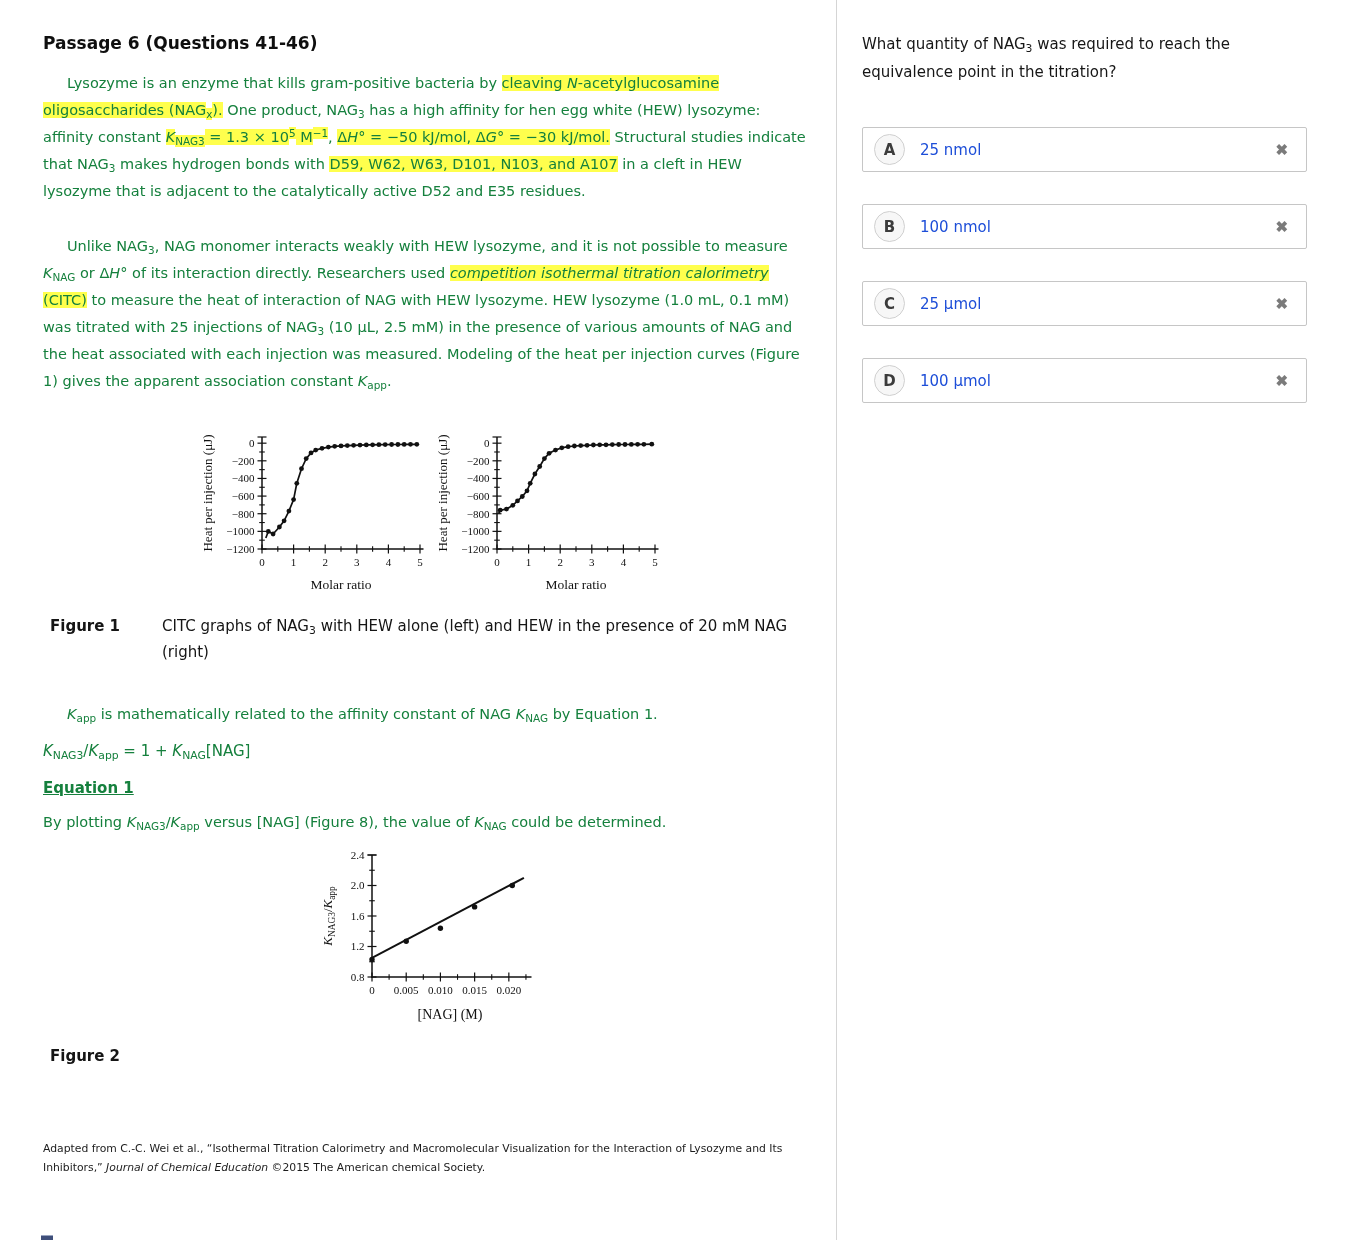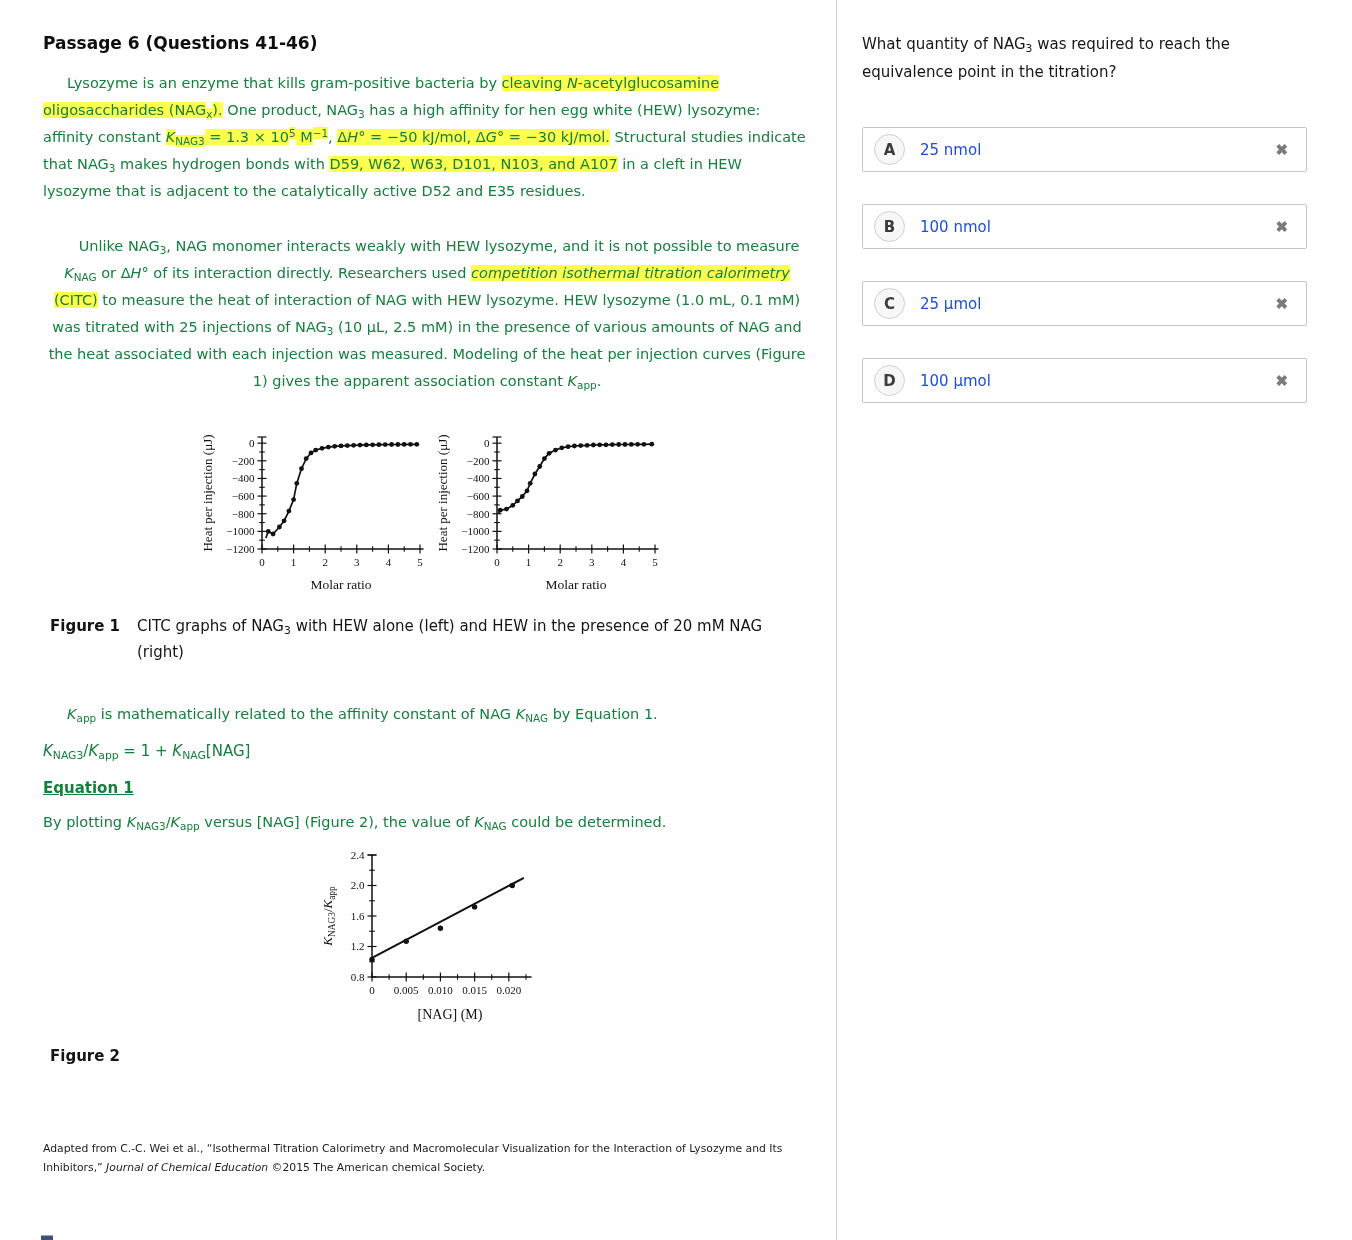--- a/index.html
+++ b/index.html
@@ -13,37 +13,37 @@
   .sub { font-size:0.72em; vertical-align:-0.30em; line-height:0; }
   .sup { font-size:0.72em; vertical-align:0.45em;  line-height:0; }
 
   .panel-divider { left:836px; top:0; width:1px; height:1240px; background:#d5d5d5; }
 
   
   .passage-title { left:43px; top:33px; font-size:17px; font-weight:bold; color:#0f0f0f; }
   .para { left:43px; width:768px; font-size:14.5px; line-height:27px; color:#15803d; }
   .para.indent { text-indent:24px; }
   #para1 { top:70px; }
-  #para2 { top:233px;text-align:center; }
+  #para2 { top:233px; }
   #kapp-para { top:701px;margin-left:24px; }
   #equation { top:738px; text-align:left; font-size:15px; }
   #equation-label { top:775px; text-align:left; font-weight:bold; font-size:15px;text-decoration:underline; }
   #plotting-para { top:809px; }
 
   .chart-host { position:absolute; }
   #chart-fig1-left  { left:190px; top:420px; }
   #chart-fig1-right { left:425px; top:420px; }
   #chart-fig2       { left:310px; top:843px; }
   .chart-host svg { font-family:"Liberation Serif","DejaVu Serif",serif; }
 
   .fig-caption { left:50px; display:flex; font-size:15px; line-height:26px; color:#151515; }
   #fig1-caption { top:613px; }
   #fig2-caption { top:1043px; }
   .fig-label { font-weight:bold; width:87px; flex:0 0 87px; }
-  .fig-text { width:645px; }
+  .fig-text { width:645px;margin-left:25px; }
 
   #source-attribution { left:43px; top:1139px; width:752px; font-size:10.8px; line-height:19px; color:#1c1c1c; }
 
   #partial-button { left:41px; top:1235px; width:12px; height:5px; background:#3f4f7a; border-top:1px solid #9aa5c0; }
 
   
   #question-text { left:862px; top:31px; width:404px; font-size:15px; line-height:27.5px; color:#161616; }
 
   .option-card { position:absolute; left:862px; width:445px; height:45px; background:#fff;
     border:1px solid #c6c6c6; border-radius:2px; display:flex; align-items:center;
@@ -213,21 +213,21 @@
       </svg></div>
 
   <div id="fig1-caption" class="abs fig-caption">
     <span class="fig-label">Figure 1</span>
     <span class="fig-text"><span>CITC graphs of NAG</span><span class="sub">3</span><span> with HEW alone (left) and HEW in the presence of 20 mM NAG (right)</span></span>
   </div>
 
   <p id="kapp-para" class="abs para"><span class="i">K</span><span class="sub">app</span><span> is mathematically related to the affinity constant of NAG </span><span class="i">K</span><span class="sub">NAG</span><span> by Equation 1.</span></p>
   <p id="equation" class="abs para"><span class="i">K</span><span class="sub">NAG3</span><span>/</span><span class="i">K</span><span class="sub">app</span><span> = 1 + </span><span class="i">K</span><span class="sub">NAG</span><span>[NAG]</span></p>
   <p id="equation-label" class="abs para">Equation 1</p>
-  <p id="plotting-para" class="abs para"><span>By plotting </span><span class="i">K</span><span class="sub">NAG3</span><span>/</span><span class="i">K</span><span class="sub">app</span><span> versus [NAG] (Figure 2), the value of </span><span class="i">K</span><span class="sub">NAG</span><span> could be determined.</span></p>
+  <p id="plotting-para" class="abs para"><span>By plotting </span><span class="i">K</span><span class="sub">NAG3</span><span>/</span><span class="i">K</span><span class="sub">app</span><span> versus [NAG] (Figure 8), the value of </span><span class="i">K</span><span class="sub">NAG</span><span> could be determined.</span></p>
 
   <div id="chart-fig2" class="chart-host"><svg width="236" height="192" viewBox="0 0 236 192" font-family="&quot;Liberation Serif&quot;,&quot;DejaVu Serif&quot;,serif">
         <line x1="62" y1="12" x2="62" y2="134.75" stroke="#111111" stroke-width="1.5"></line>
         <line x1="61.25" y1="134" x2="221.5" y2="134" stroke="#111111" stroke-width="1.5"></line>
         <line x1="57.5" y1="12" x2="66.5" y2="12" stroke="#111111" stroke-width="1.2"></line>
         <line x1="62" y1="129.5" x2="62" y2="138.5" stroke="#111111" stroke-width="1.2"></line>
         <text x="62" y="151" text-anchor="middle" font-size="11" fill="#111111">0</text>
         <line x1="96.21052631578948" y1="129.5" x2="96.21052631578948" y2="138.5" stroke="#111111" stroke-width="1.2"></line>
         <text x="96.21052631578948" y="151" text-anchor="middle" font-size="11" fill="#111111">0.005</text>
         <line x1="130.42105263157896" y1="129.5" x2="130.42105263157896" y2="138.5" stroke="#111111" stroke-width="1.2"></line>

